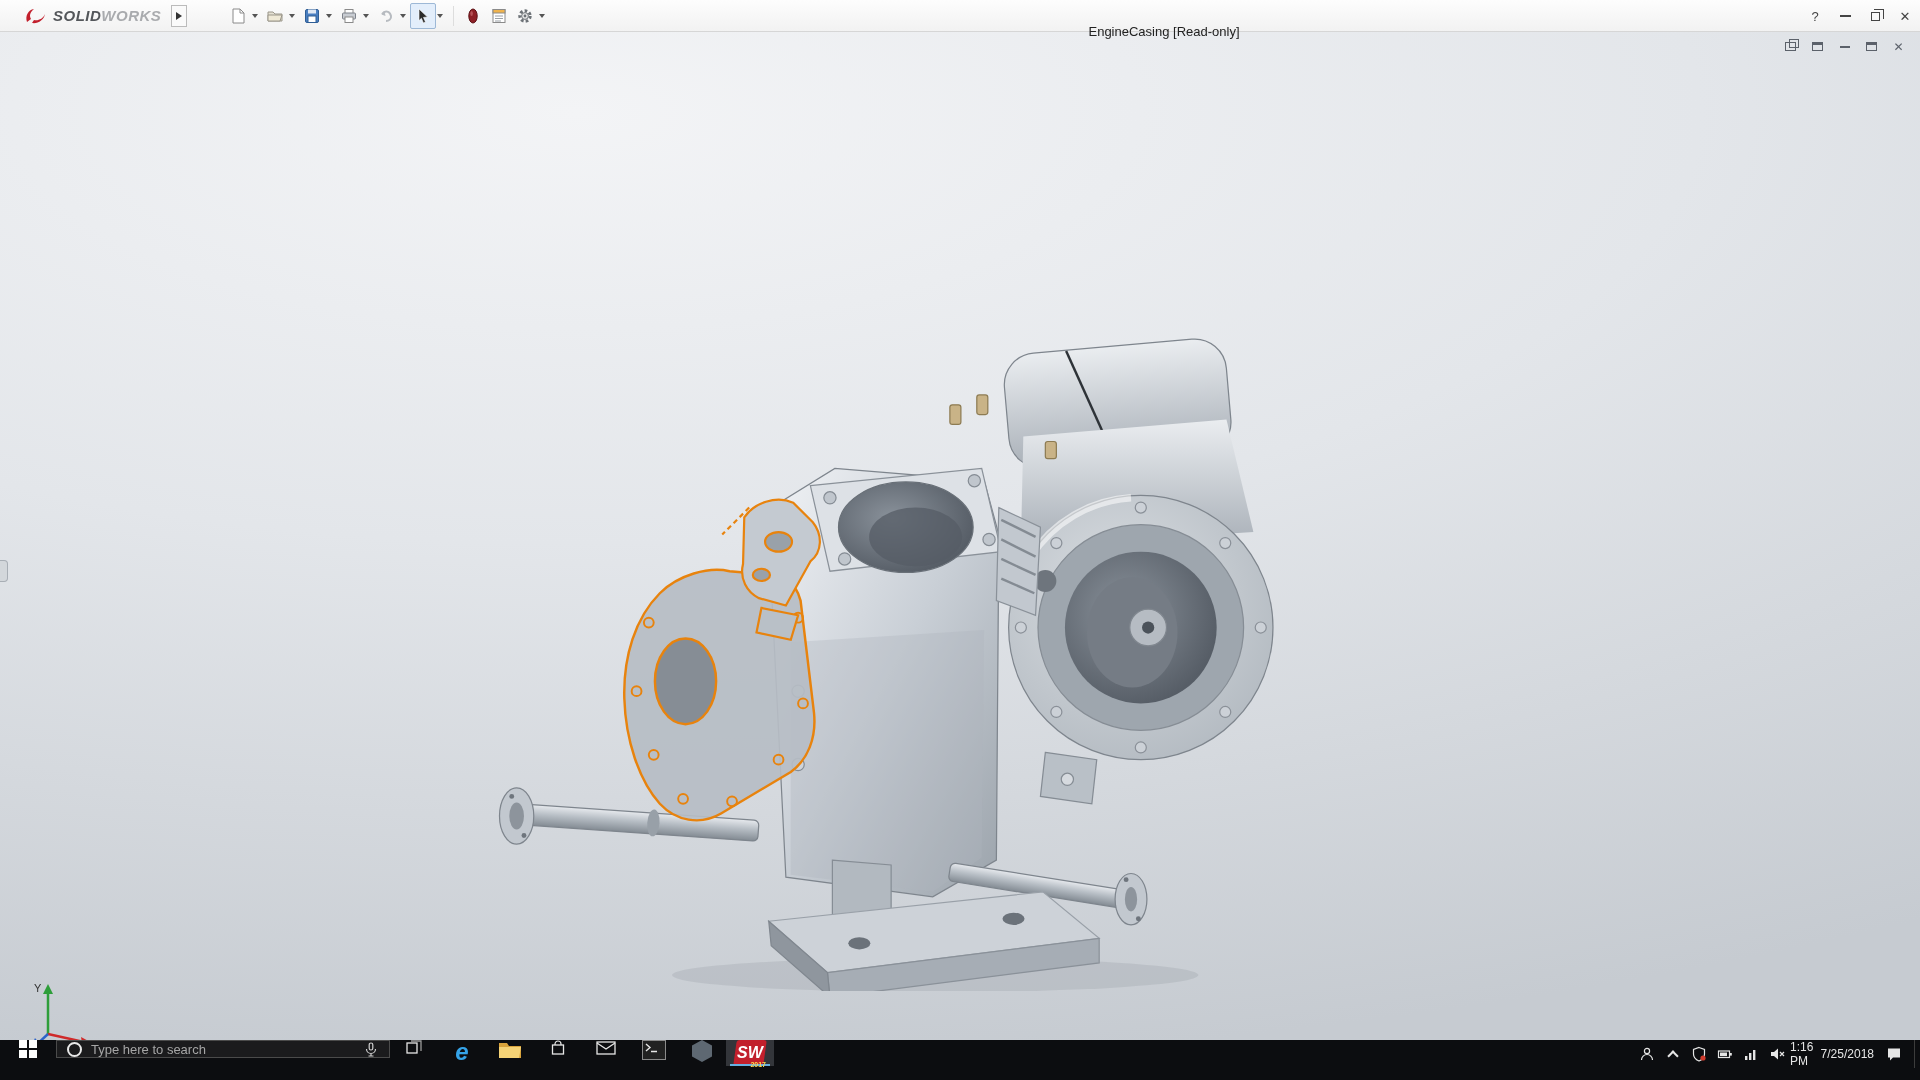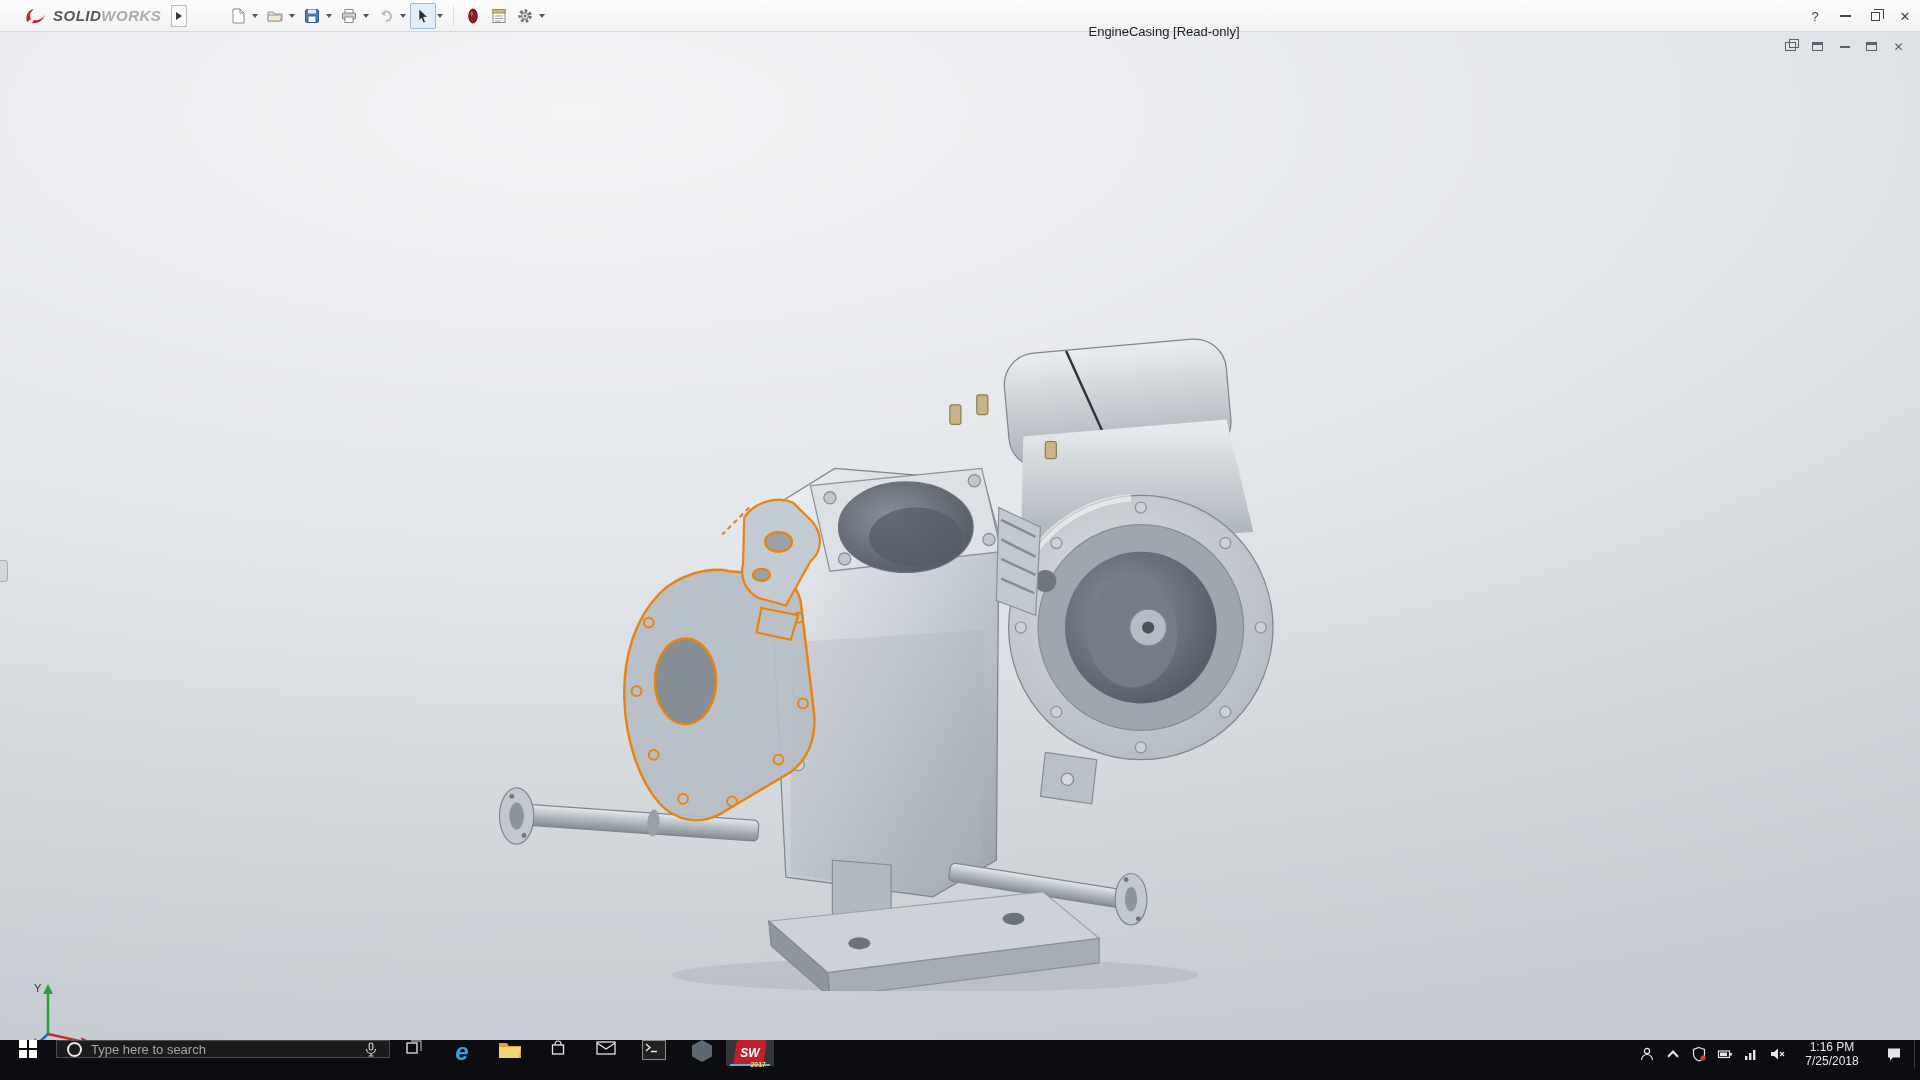--- a/index.html
+++ b/index.html
@@ -68,34 +68,34 @@
     color:#d6d6d6; font-size:13px; font-family:"Liberation Sans",sans-serif; }
   .search-input::placeholder { color:#a6a6a6; }
   .tb-app { width:48px; position:relative; }
   .edge-e { font-size:24px; font-weight:bold; color:#35a3e8; font-style:italic; line-height:1; }
   .cmd-tile { width:24px; height:20px; background:#212121; border:1px solid #8a8a8a;
     display:flex; align-items:flex-start; padding:2px 0 0 2px; }
   .hex { width:20px; height:22px; background:#5e6872;
     clip-path:polygon(50% 0,100% 25%,100% 75%,50% 100%,0 75%,0 25%); }
   .sw-tile { width:30px; height:26px; position:relative; display:flex;
     align-items:center; justify-content:center; }
-  .sw-tile .swtxt { color:#fff; font-weight:bold; font-size:12px; font-style:italic;
+  .sw-tile .swtxt { color:#fff; font-weight:bold; font-size:16px; font-style:italic;
     position:relative; z-index:2; }
   .sw-tile .swyear { position:absolute; right:-1px; bottom:-2px; color:#ffd84d;
     font-size:7px; font-weight:bold; z-index:2; }
   .sw-tile .swbg { position:absolute; inset:0; background:#c21f2c; border-radius:3px;
     transform:skewX(-8deg); }
   .app-active { background:#33353a; }
   .app-active:after { content:""; position:absolute; left:4px; right:4px; bottom:0;
     height:2px; background:#66b0e3; }
   .tray { margin-left:auto; display:flex; align-items:stretch; }
   .tray-item { display:flex; align-items:center; justify-content:center; width:26px; }
   .chev-up { width:8px; height:8px; border-left:2px solid #e6e6e6; border-top:2px solid #e6e6e6;
     transform:rotate(45deg); margin-top:4px; }
-  .clock { width:84px; display:flex; flex-direction:column; align-items:center;
+  .clock { width:84px; display:flex; align-items:center;
     justify-content:center; font-size:12px; line-height:14px; }
   .action-center { width:40px; }
   .show-desktop { width:6px; border-left:1px solid #3c3c3c; }
   .tray-svg { width:16px; height:16px; }
 </style>
 </head>
 <body>
 
 <div id="screen">
 

